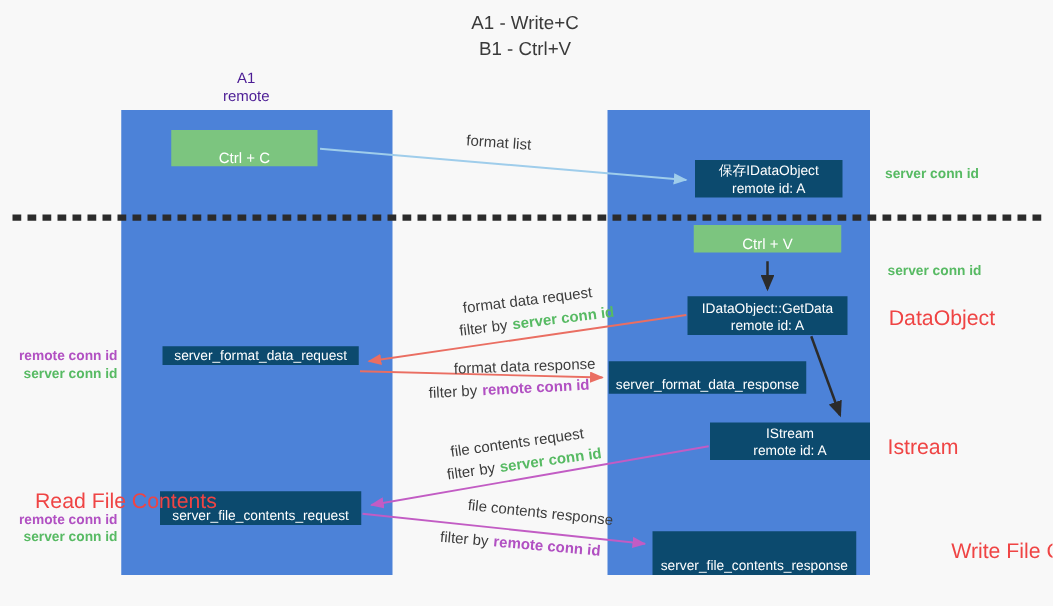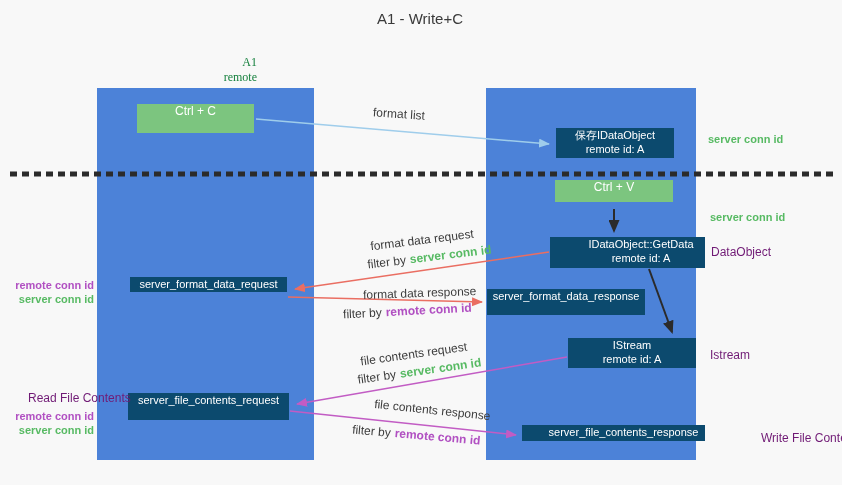--- a/index.html
+++ b/index.html
@@ -1,45 +1,46 @@
 <!DOCTYPE html>
 <html><head>
 <meta charset="utf-8">
 <style>
   html,body{margin:0;padding:0;}
   body{font-family:"Liberation Sans",sans-serif;background:#f8f8f8;}
   .canvas{position:relative;width:842px;height:485px;background:#f8f8f8;overflow:hidden;}
   .lifeline{position:absolute;background:#4c82d8;}
   .title{position:absolute;left:320px;top:8px;width:200px;text-align:center;
          font-size:15px;line-height:21px;color:#3a3a3a;}
-  .col-header{position:absolute;width:120px;text-align:right;font-size:12px;line-height:15px;color:#15803d;font-family:Liberation Serif, serif;}
-  .box{position:absolute;display:flex;flex-direction:column;justify-content:flex-start;align-items:center;
+  .col-header{position:absolute;width:120px;text-align:center;font-size:12px;line-height:15px;color:#4c1d95;}
+  .box{position:absolute;display:flex;flex-direction:column;justify-content:flex-end;align-items:center;
        color:#fff;text-align:center;}
   .box.green{background:#7cc57f;font-size:12px;}
   .box.orange{background:#0c4a6e;font-size:11px;line-height:14px;}
   .alabel{position:absolute;font-size:12px;color:#3c3c3c;white-space:nowrap;transform-origin:center;}
   .green-text{color:#57ba63;font-weight:bold;}
   .purple-text{color:#b150c2;font-weight:bold;}
   .filter-val{margin-left:4px;}
-  .side-label{position:absolute;font-size:12px;color:#701a75;white-space:nowrap;}
+  .side-label{position:absolute;font-size:17px;color:#ef4444;white-space:nowrap;}
   .side-label.bold-green{color:#57ba63;font-weight:bold;font-size:11px;}
   .left-block{position:absolute;left:0;width:94px;text-align:right;font-size:11px;
               font-weight:bold;line-height:14px;white-space:nowrap;}
   .arrows{position:absolute;left:0;top:0;z-index:1;}
   .lifeline,.arrows{z-index:0;}
   .box,.alabel,.side-label,.left-block,.title,.col-header{z-index:2;}
   .arrows{z-index:1;}
 </style>
 </head>
 <body>
 
 <div class="canvas">
 
   <div class="title">
     <div>A1 - Write+C</div>
+    <div>B1 - Ctrl+V</div>
   </div>
 
   <div class="col-header" style="left:137px;top:55px;">
     <div>A1</div>
     <div>remote</div>
   </div>
 
   <div class="lifeline" style="left:97px;top:88px;width:217px;height:372px;"></div>
   <div class="lifeline" style="left:486px;top:88px;width:210px;height:372px;"></div>
 
@@ -71,38 +72,38 @@
   <div class="box green" style="left:137px;top:104px;width:117px;height:29px;">
     <span>Ctrl + C</span>
   </div>
   <div class="box orange" style="left:556px;top:128px;width:118px;height:30px;">
     <div>保存IDataObject</div>
     <div>remote id: A</div>
   </div>
   <div class="box green" style="left:555px;top:180px;width:118px;height:22px;">
     <span>Ctrl + V</span>
   </div>
-  <div class="box orange" style="left:550px;top:237px;width:128px;height:31px;padding-left:27px;">
+  <div class="box orange" style="left:550px;top:237px;width:128px;height:31px;">
     <div>IDataObject::GetData</div>
     <div>remote id: A</div>
   </div>
   <div class="box orange" style="left:130px;top:277px;width:157px;height:15px;">
     <span>server_format_data_request</span>
   </div>
   <div class="box orange" style="left:487px;top:289px;width:158px;height:26px;">
     <span>server_format_data_response</span>
   </div>
   <div class="box orange" style="left:568px;top:338px;width:128px;height:30px;">
     <div>IStream</div>
     <div>remote id: A</div>
   </div>
   <div class="box orange" style="left:128px;top:393px;width:161px;height:27px;">
     <span>server_file_contents_request</span>
   </div>
-  <div class="box orange" style="left:522px;top:425px;width:163px;height:16px;padding-left:20px;">
+  <div class="box orange" style="left:522px;top:425px;width:163px;height:35px;">
     <span>server_file_contents_response</span>
   </div>
 
   <div class="alabel" style="left:373px;top:107px;transform:rotate(4deg);">format list</div>
 
   <div class="alabel" style="left:370px;top:233px;transform:rotate(-7deg);">format data request</div>
   <div class="alabel" style="left:367px;top:250px;transform:rotate(-7deg);">
     <span>filter by</span><span class="green-text filter-val">server conn id</span>
   </div>
 

